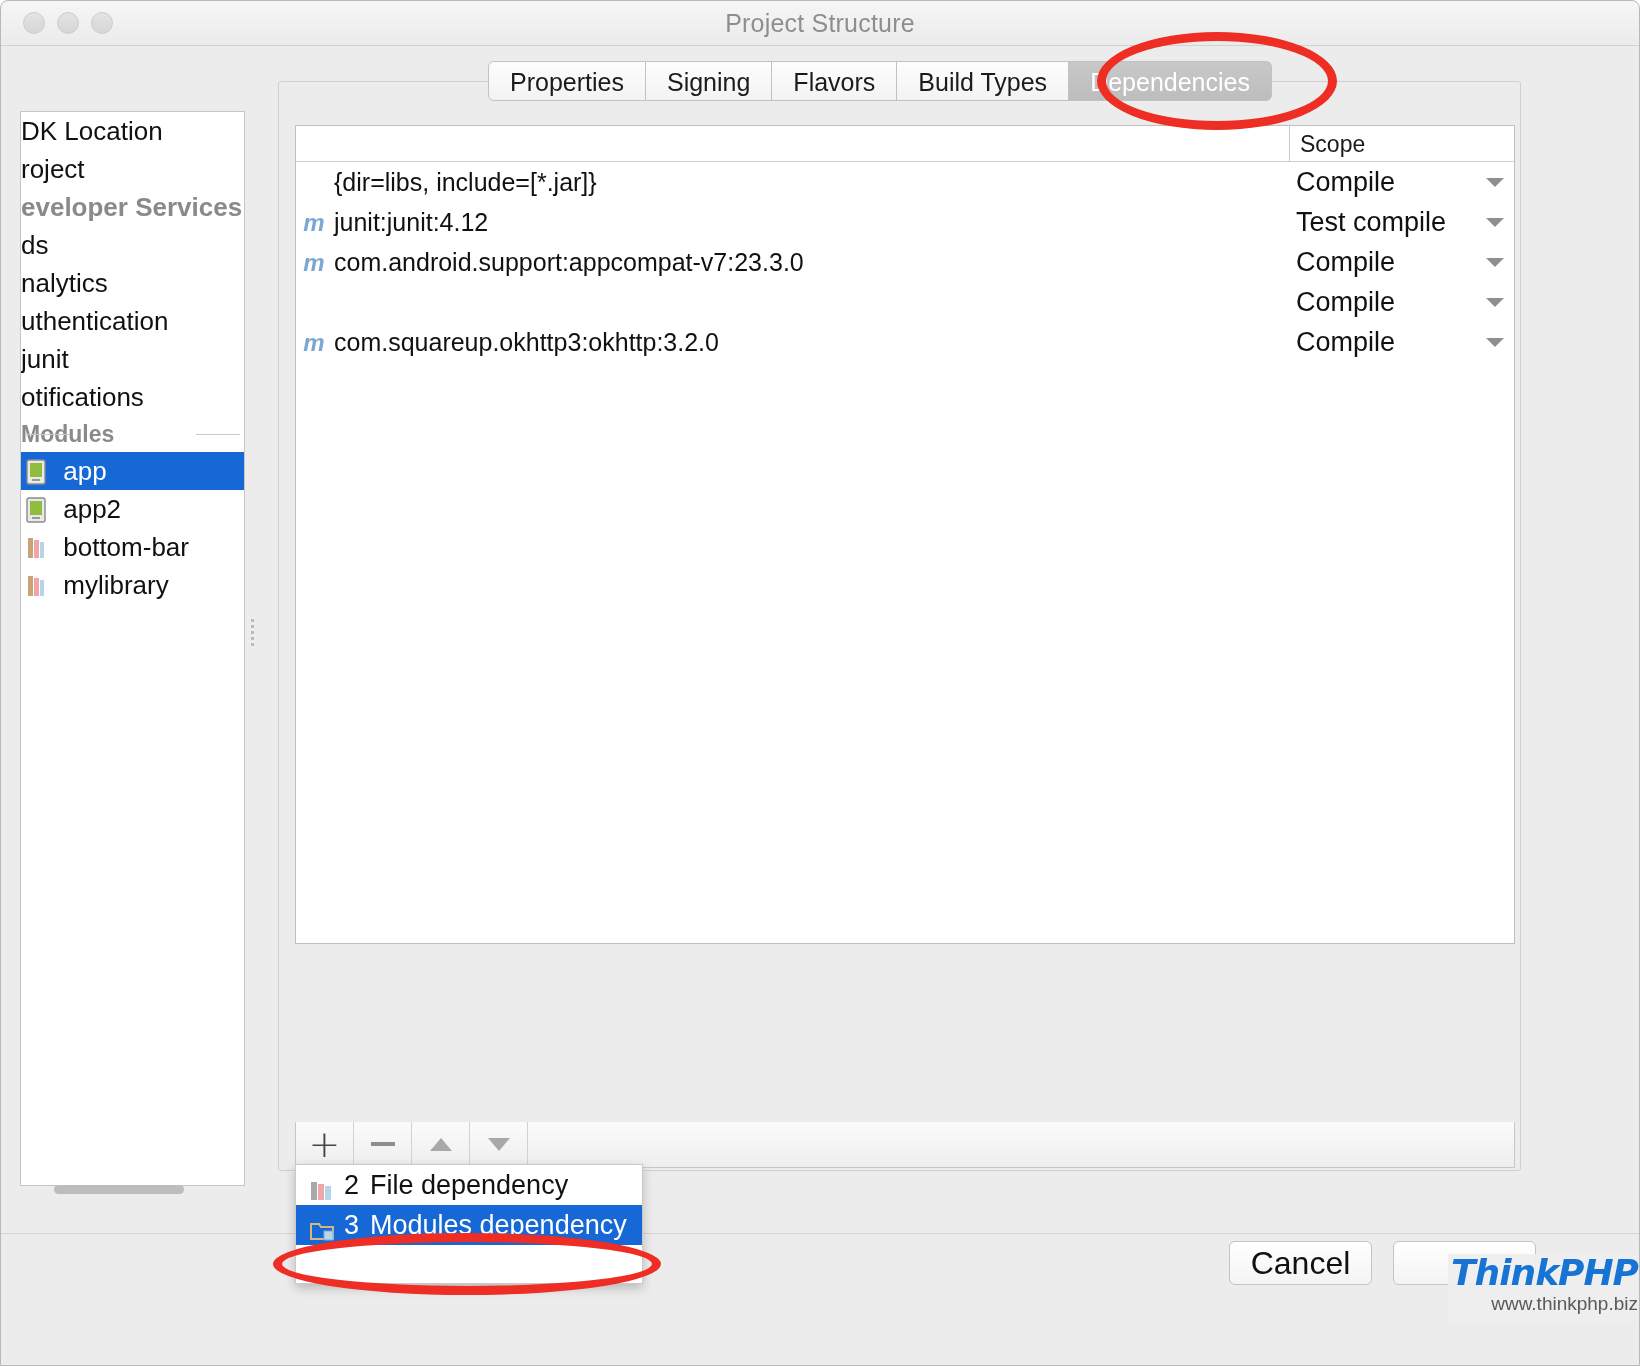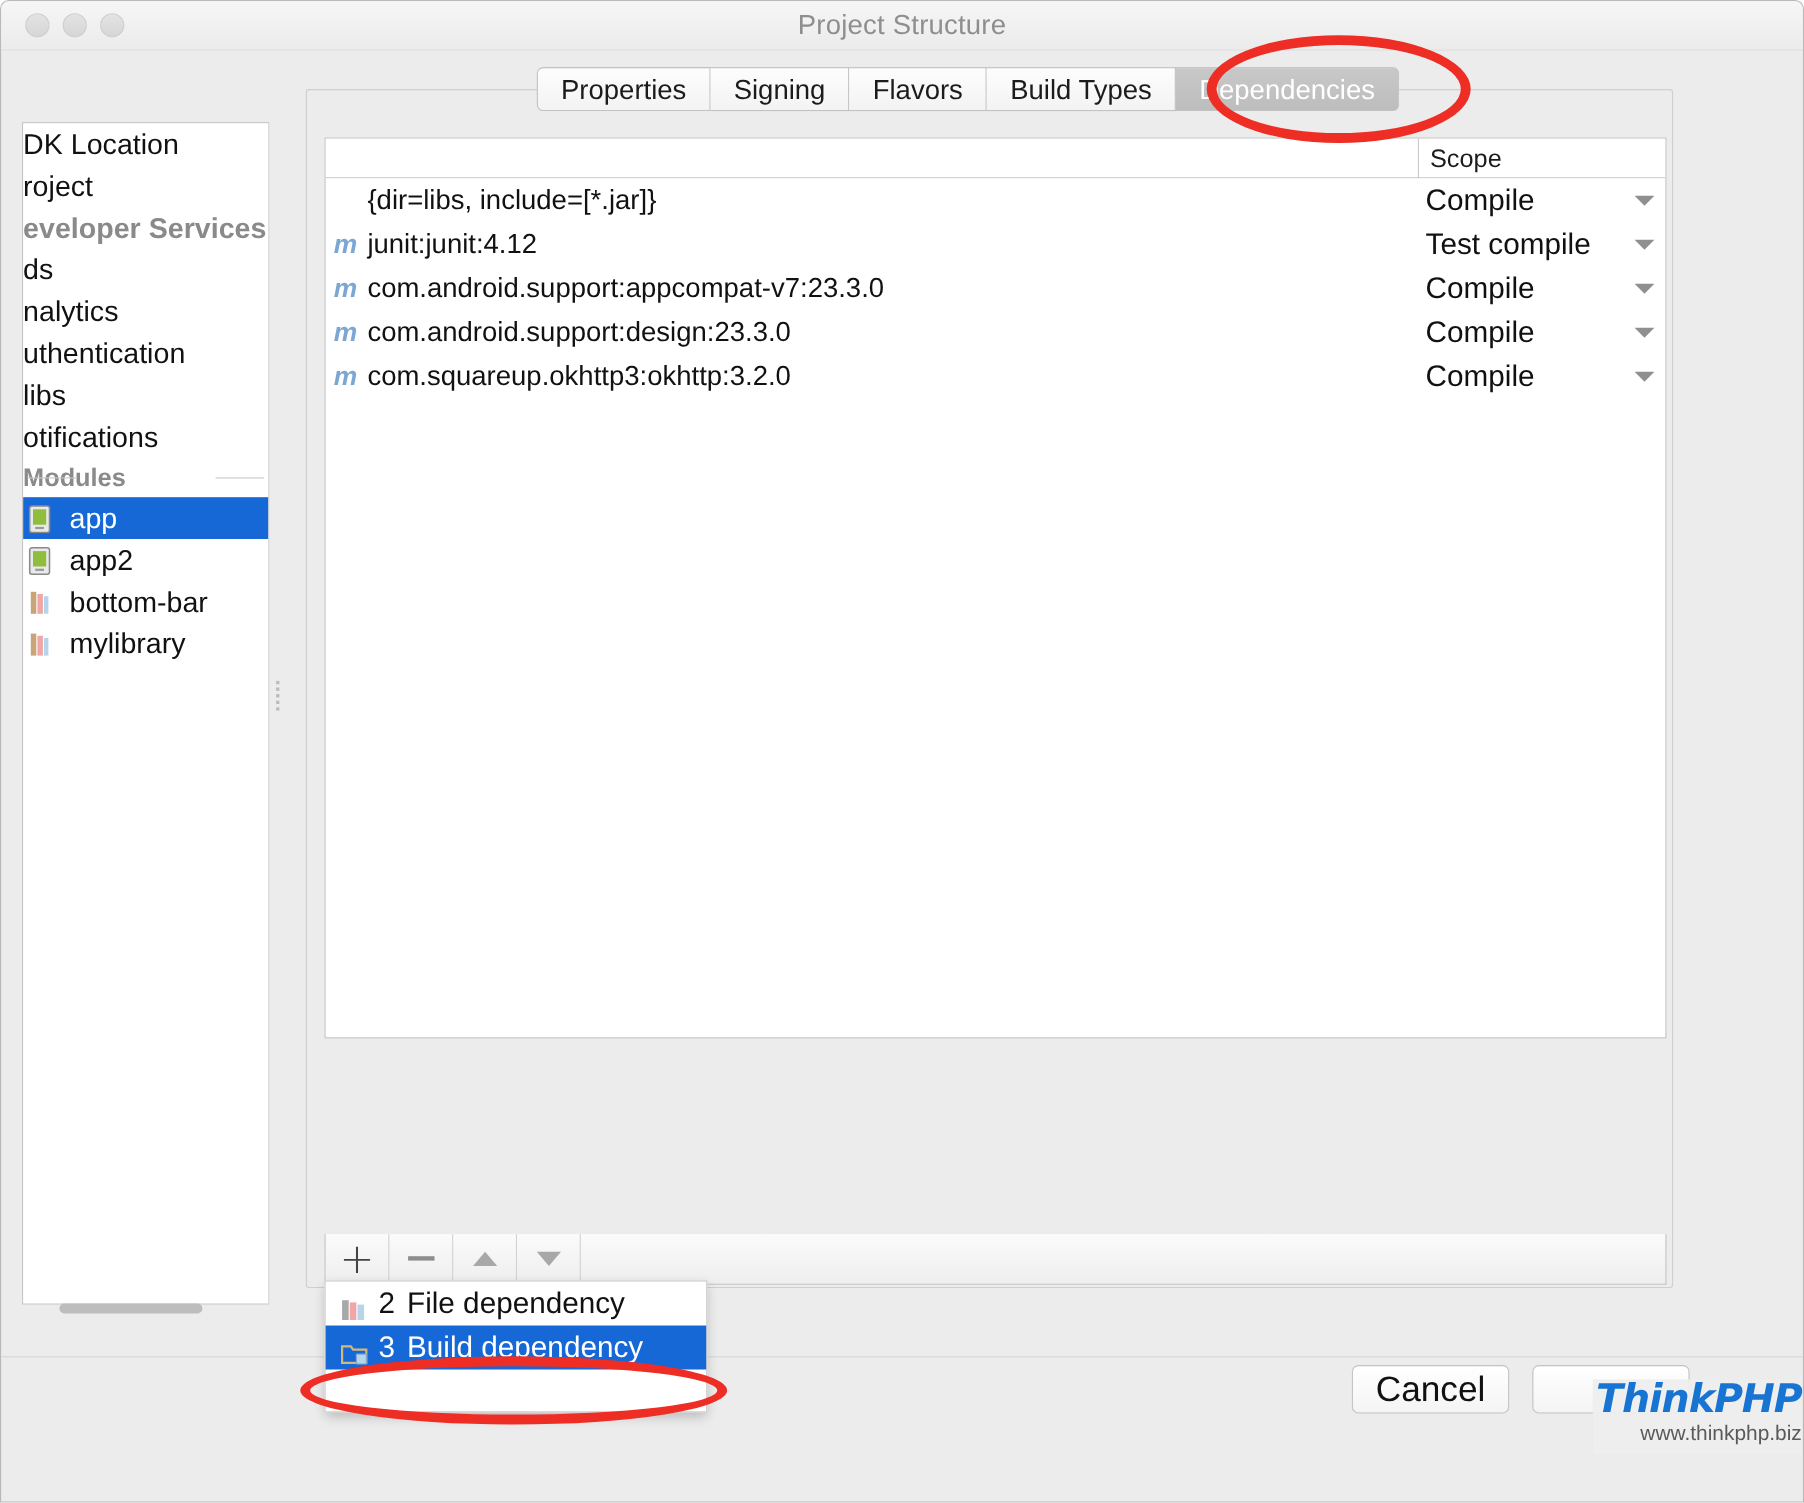--- a/index.html
+++ b/index.html
@@ -289,21 +289,21 @@
     <div class="side-row">
       <span class="lbl">ds</span>
     </div>
     <div class="side-row">
       <span class="lbl">nalytics</span>
     </div>
     <div class="side-row">
       <span class="lbl">uthentication</span>
     </div>
     <div class="side-row">
-      <span class="lbl">libs</span>
+      <span class="lbl">junit</span>
     </div>
     <div class="side-row">
       <span class="lbl">otifications</span>
     </div>
     <div class="side-row group">
       <span class="rule-l"></span>
       <span>Modules</span>
       <span class="rule-r"></span>
     </div>
 
@@ -396,23 +396,20 @@
 
     <div class="dep-row">
       <div class="dep-name">
         <span class="m-icon">m</span><span>com.android.support:appcompat-v7:23.3.0</span>
       </div>
       <div class="dep-scope">Compile</div>
       <div class="dep-arrow"></div>
     </div>
 
     <div class="dep-row">
-      <div class="dep-name">
-        <span class="m-icon">m</span><span>com.android.support:design:23.3.0</span>
-      </div>
       <div class="dep-scope">Compile</div>
       <div class="dep-arrow"></div>
     </div>
 
     <div class="dep-row">
       <div class="dep-name">
         <span class="m-icon">m</span><span>com.squareup.okhttp3:okhttp:3.2.0</span>
       </div>
       <div class="dep-scope">Compile</div>
       <div class="dep-arrow"></div>
@@ -443,21 +440,21 @@
           <rect x="15" y="6" width="6" height="14" fill="#b7d5ea"></rect>
         </svg>
       </span><span class="mi-num">2</span><span class="mi-lbl">File dependency</span>
     </div>
     <div class="menu-item selected">
       <span class="mi-icon">
         <svg width="26" height="22" viewBox="0 0 26 22" style="vertical-align:-4px">
           <path d="M1 4 L9 4 L11 7 L23 7 L23 19 L1 19 Z" fill="none" stroke="#d6b77a" stroke-width="2"></path>
           <rect x="14" y="11" width="9" height="9" fill="#b7d5ea" stroke="#7ba7d4" stroke-width="1"></rect>
         </svg>
-      </span><span class="mi-num">3</span><span class="mi-lbl">Build dependency</span>
+      </span><span class="mi-num">3</span><span class="mi-lbl">Modules dependency</span>
     </div>
   </div>
 
   <div id="footer-sep"></div>
   <div class="dlg-btn" id="btn-cancel">Cancel</div>
   <div class="dlg-btn" id="btn-ok"></div>
 
   <div id="watermark">
     <div id="wm-title">ThinkPHP</div>
     <div id="wm-url">www.thinkphp.biz</div>

